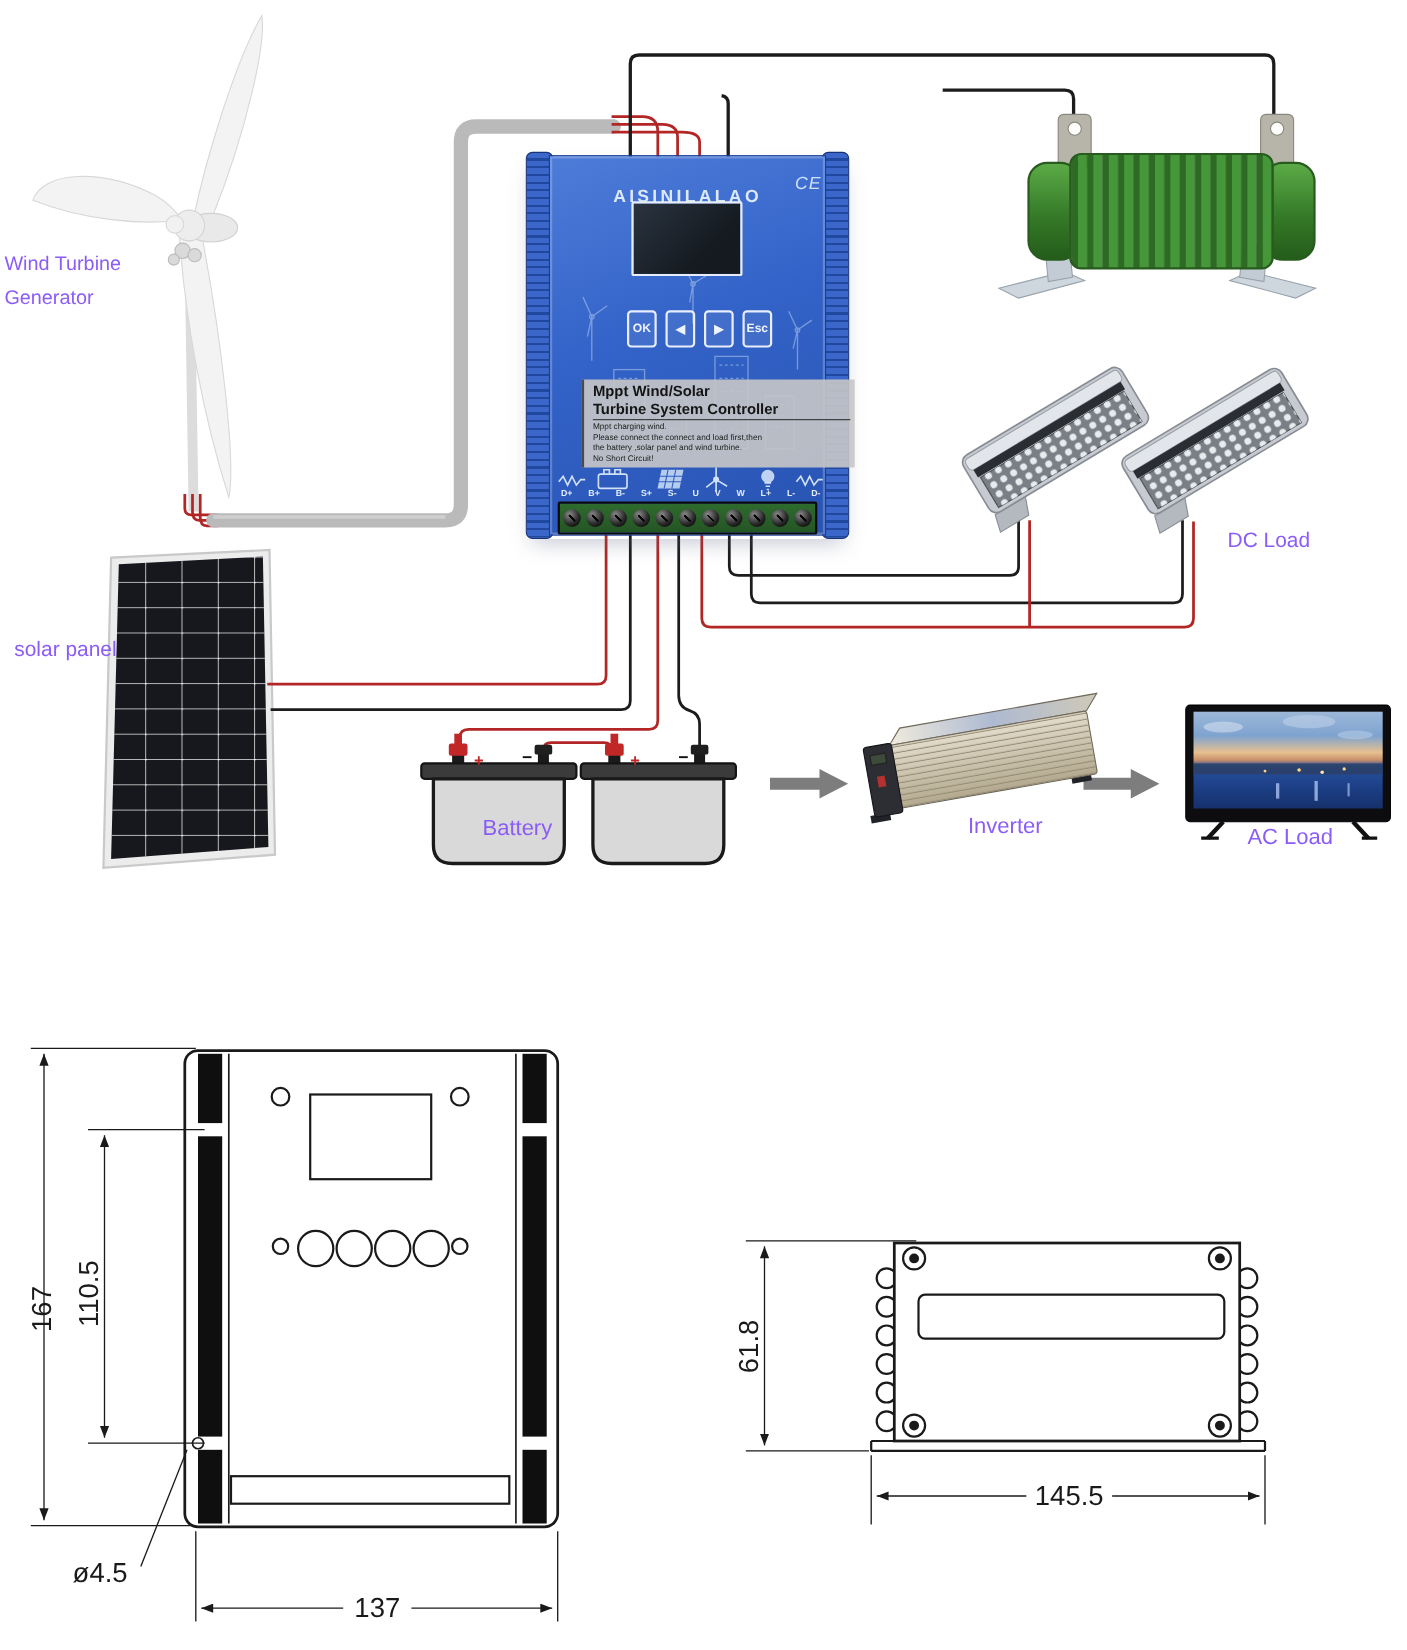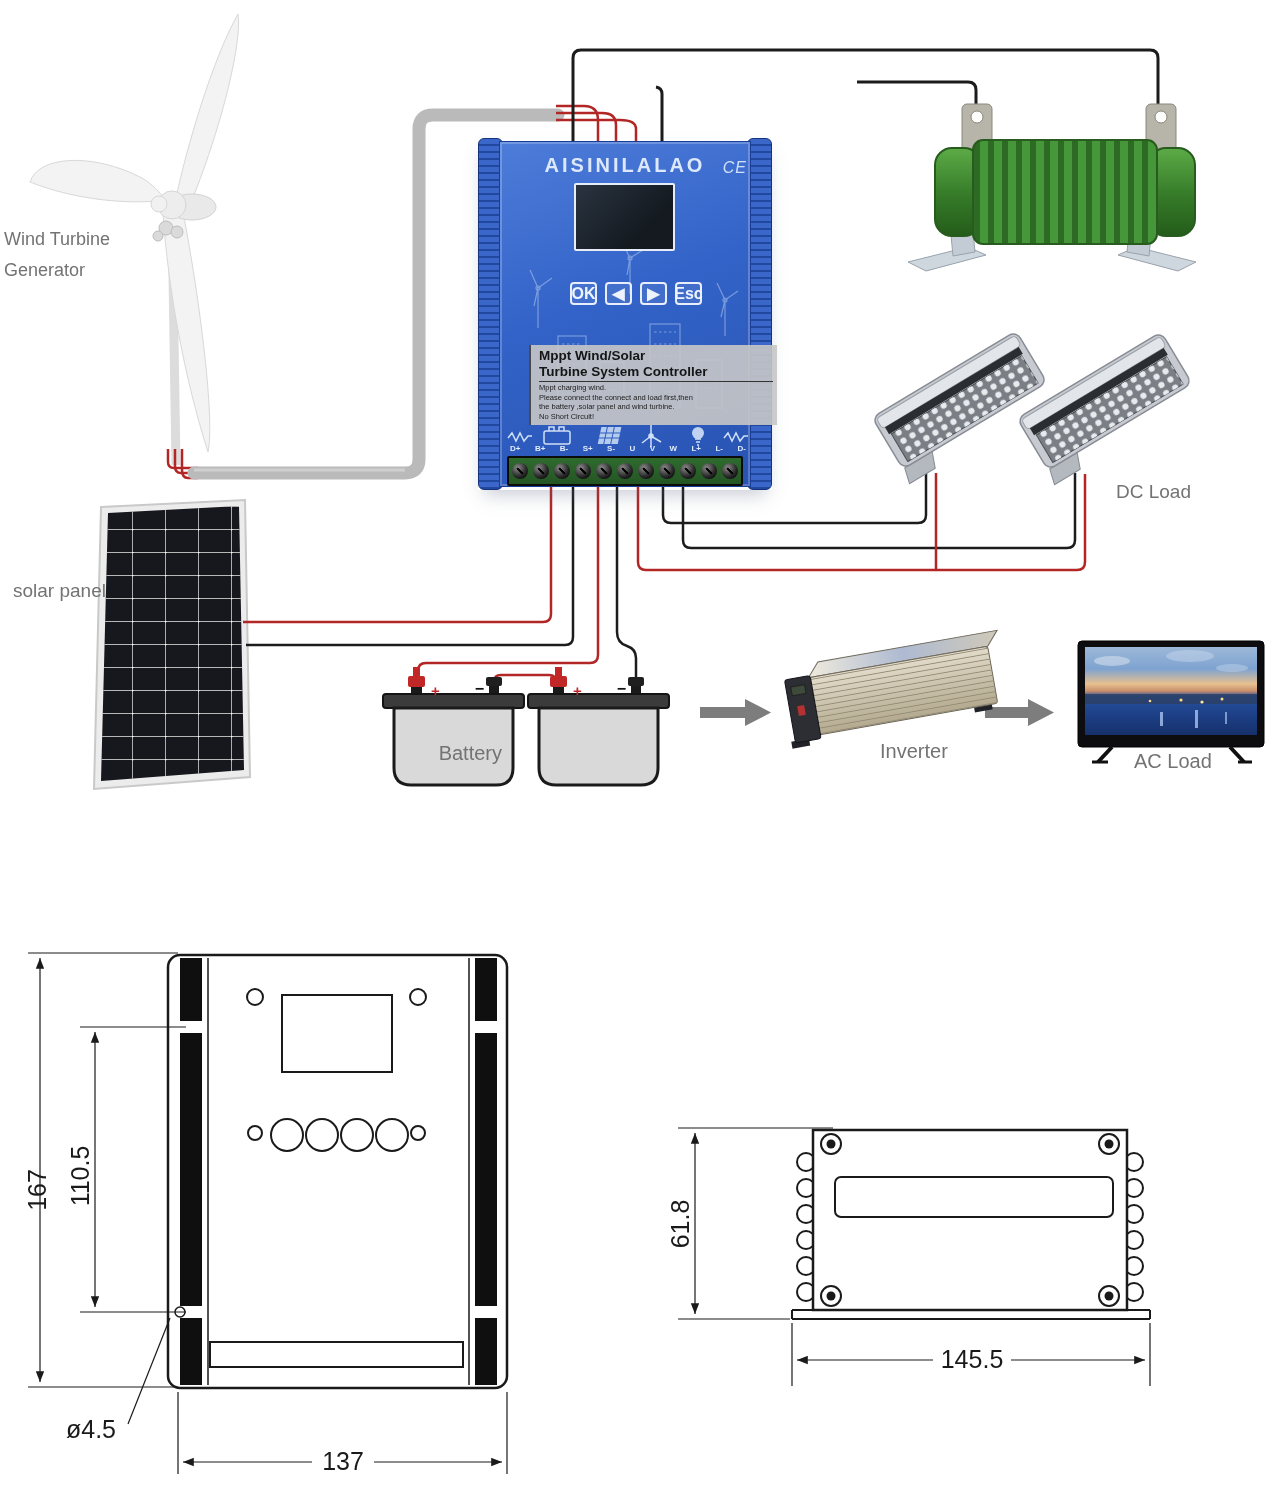--- a/index.html
+++ b/index.html
@@ -1,38 +1,38 @@
 <!DOCTYPE html>
 <html><head>
 <meta charset="utf-8">
 <style>
   html,body{margin:0;padding:0;background:#fff;}
   #canvas{position:relative;width:1279px;height:1500px;background:#fff;overflow:hidden;
           font-family:"Liberation Sans",sans-serif;color:#111;}
   svg{display:block;}
   .scene{position:absolute;left:0;top:0;z-index:1;}
-  .lbl{position:absolute;z-index:3;color:#737373;}
+  .lbl{position:absolute;z-index:3;color:#8b5cf6;}
 
   
   #controller{position:absolute;left:478px;top:138px;width:294px;height:352px;z-index:2;
               box-shadow:0 10px 18px -6px rgba(90,100,130,.35);}
   .rail{position:absolute;top:0;bottom:0;width:23px;border:1px solid #16327c;border-radius:6px;
         background:repeating-linear-gradient(180deg,#3a67c9 0 5px,#20489f 5px 7px);}
   .rail.l{left:0}.rail.r{right:0}
   #face{position:absolute;left:21px;right:21px;top:3px;bottom:3px;
         background:linear-gradient(160deg,#4d7cd9 0%,#3363c8 45%,#2853b2 100%);
         border:1px solid #1a3e96;box-shadow:inset 0 0 0 2px rgba(230,240,255,.25);}
-  #brand{position:absolute;top:12px;left:0;right:0;text-align:center;font-size:20px;
+  #brand{position:absolute;top:29px;left:0;right:0;text-align:center;font-size:16px;
          letter-spacing:3px;color:#dce8fb;font-weight:bold;}
   #ce{position:absolute;top:17px;right:3px;font-size:16px;font-style:italic;color:#cfe0f8;letter-spacing:1px;}
   #lcd{position:absolute;left:74px;top:41px;width:97px;height:64px;border:2px solid #e7edf8;
        background:linear-gradient(135deg,#2a3340,#141a20 70%);border-radius:2px;}
   .wm{position:absolute;left:0;top:86px;pointer-events:none;}
-  .btn{position:absolute;top:140px;width:27px;height:23px;border:2px solid #e8eefb;border-radius:4px;
-       color:#eef3fd;font-size:16px;font-weight:bold;display:flex;align-items:center;
+  .btn{position:absolute;top:140px;width:27px;height:34px;border:2px solid #e8eefb;border-radius:4px;
+       color:#eef3fd;font-size:11px;font-weight:bold;display:flex;align-items:center;
        justify-content:center;background:rgba(255,255,255,.08);box-sizing:border-box;}
   #graypanel{position:absolute;left:29px;top:203px;width:248px;height:80px;
              background:rgba(198,198,198,.9);border-left:2px solid #4a4a4a;box-sizing:border-box;
              padding:3px 4px 0 8px;color:#151515;}
   #graypanel .t{font-size:13.5px;font-weight:bold;line-height:15.5px;}
   #graypanel .rule{border-top:1.5px solid #333;margin:2px 0 1px 0;}
   #graypanel .n{font-size:7.5px;line-height:9.5px;color:#1d1d1d;}
   #termlabels{position:absolute;left:10px;right:4px;top:302px;display:flex;
               justify-content:space-between;font-size:8px;font-weight:bold;color:#e2ecfc;}
   #tblock{position:absolute;left:7px;right:7px;top:314px;height:30px;background:linear-gradient(#2e6b2e,#245524);

